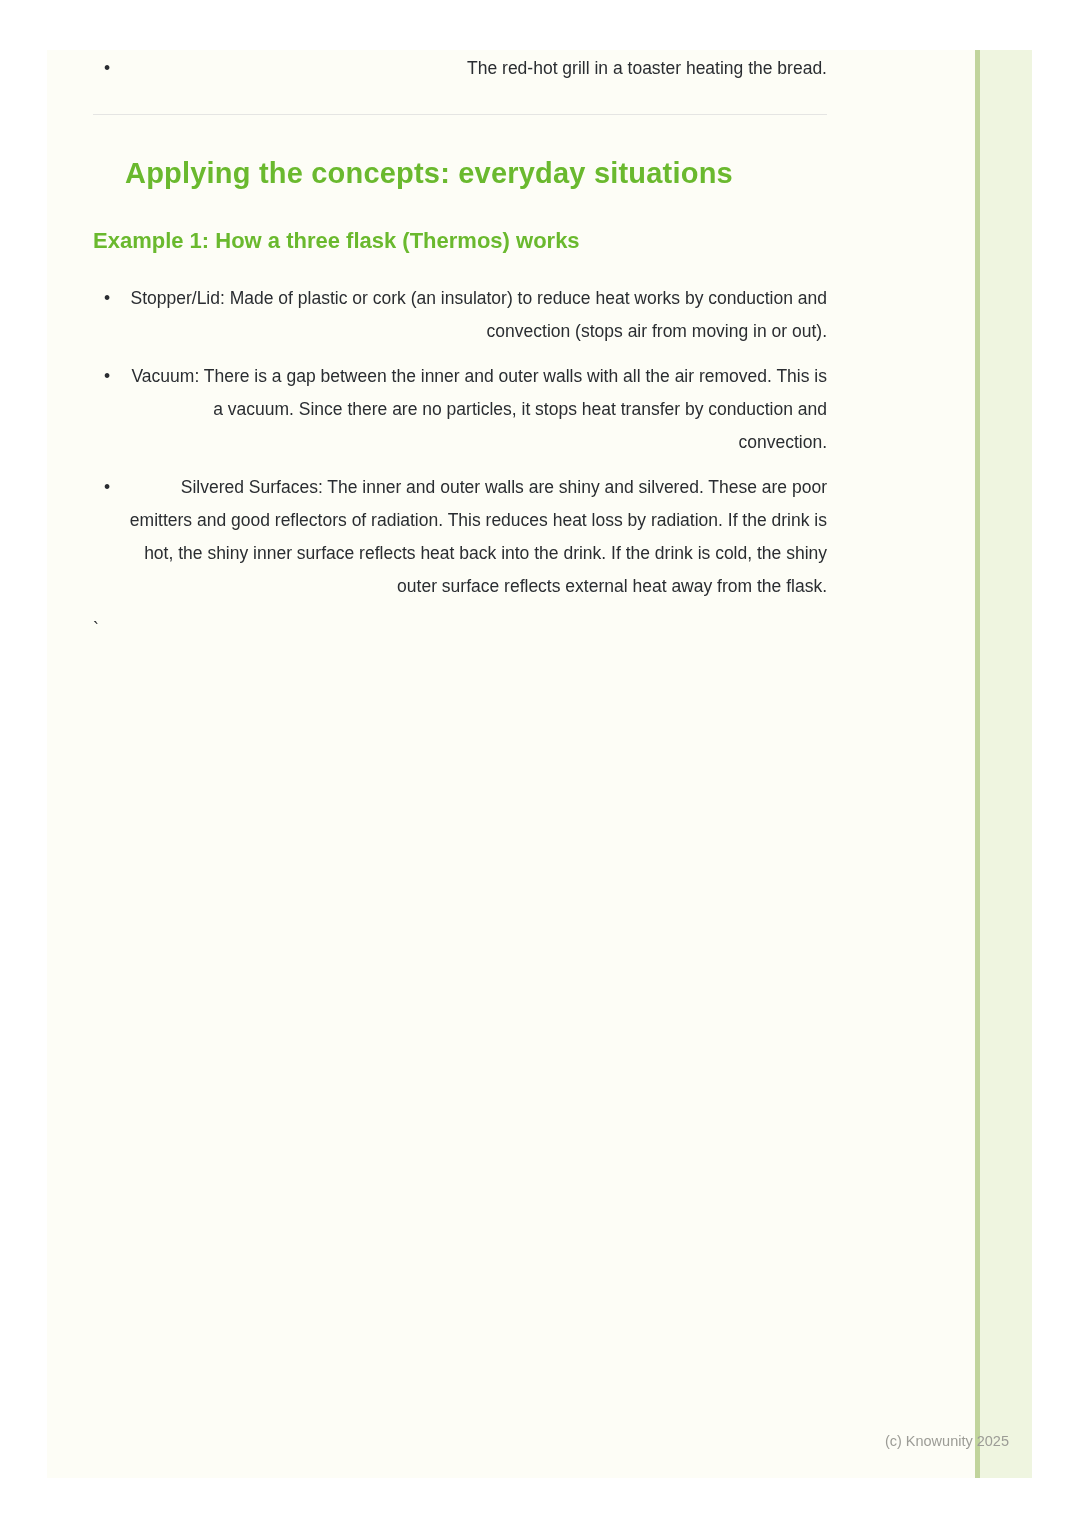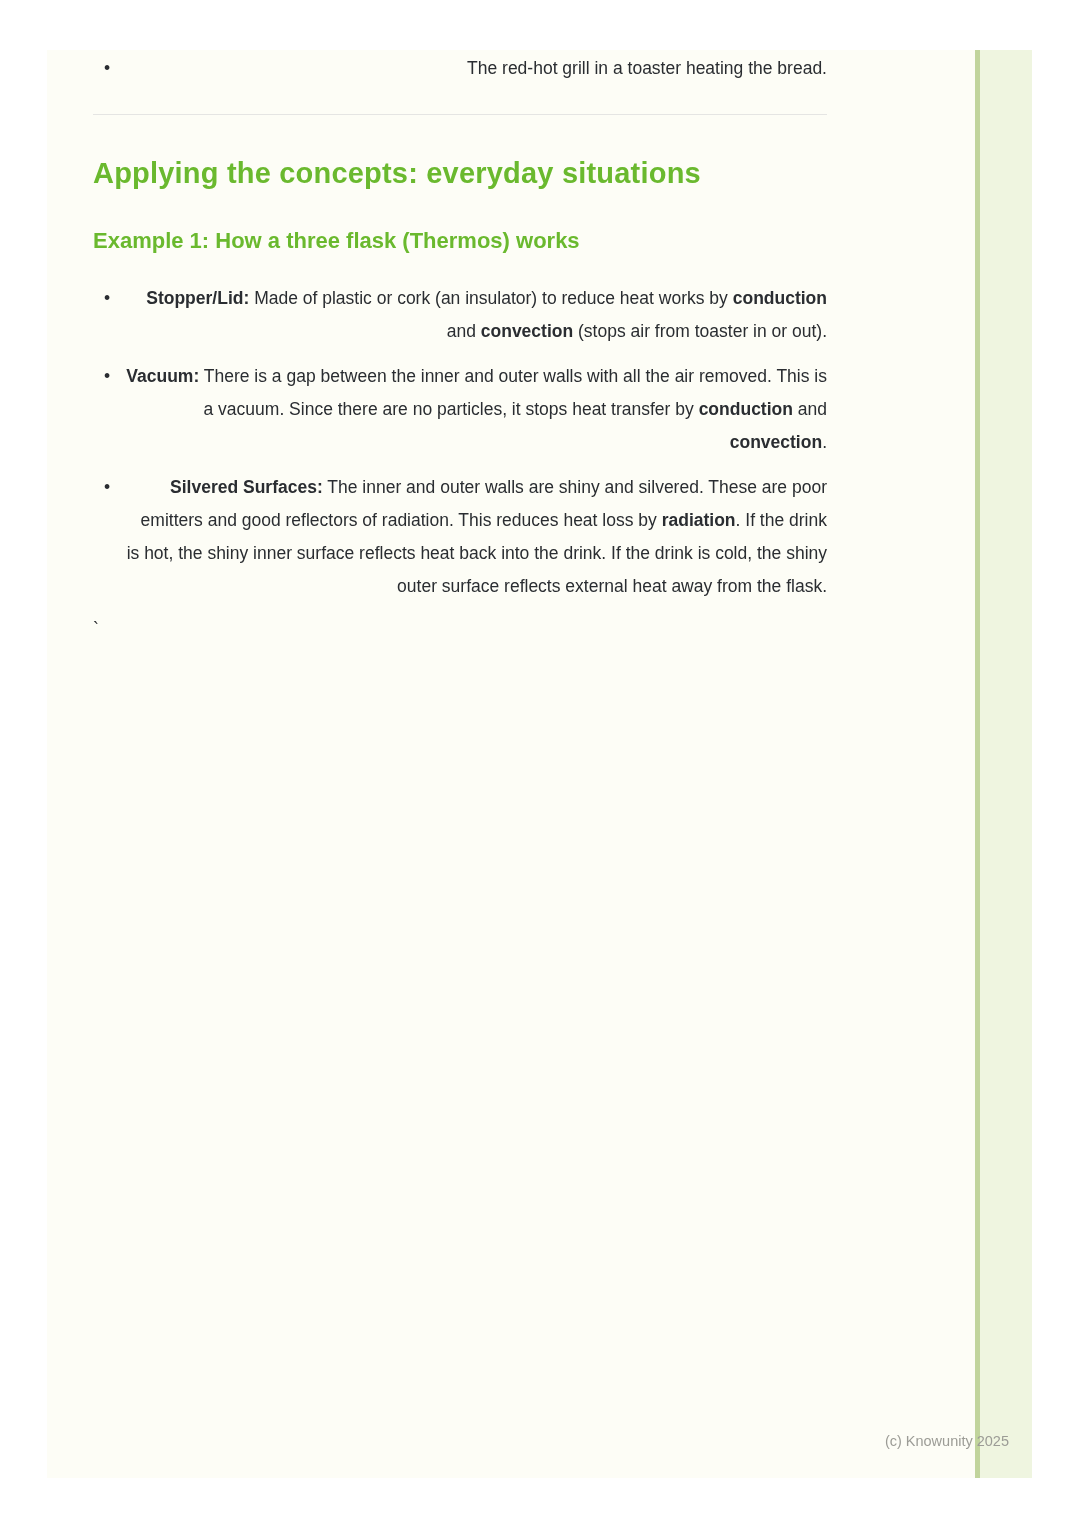--- a/index.html
+++ b/index.html
@@ -61,41 +61,42 @@
     margin-top:29px;
     width:100%;
   }
   h1.section-heading{
     margin-top:40px;
     font-size:29px;
     line-height:36px;
     font-weight:700;
     color:var(--accent-green);
     letter-spacing:0.2px;
+    margin-left:32px;
   }
   h2.example-heading{
     margin-top:36px;
     font-size:22px;
     line-height:28px;
     font-weight:700;
     color:var(--accent-green);
   }
   p.intro{
     margin-top:27px;
     text-align:justify;
   }
   ul.bullets{
     list-style:none;
     margin-top:27px;
   }
   ul.bullets li{
     margin-bottom:12px;
   }
   ul.bullets li:last-child{margin-bottom:0;}
-  b{font-weight:700;}
+  b{font-weight:400;}
   .stray{
     margin-top:16px;
     font-size:17.5px;
     line-height:20px;
   }
   .footer{
     position:absolute;
     right:23px;
     bottom:28px;
     font-size:14.5px;
@@ -120,21 +121,21 @@
     <hr class="divider">
 
     <h1 class="section-heading">Applying the concepts: everyday situations</h1>
 
     <h2 class="example-heading">Example 1: How a three flask (Thermos) works</h2>
 
 
     <ul class="bullets" id="bullet-list">
         <li class="bullet-row">
           <span class="dot">•</span>
-          <span class="li-text"><b>Stopper/Lid:</b><span> Made of plastic or cork (an insulator) to reduce heat works by </span><b>conduction</b><span> and </span><b>convection</b><span> (stops air from toaster in or out).</span></span>
+          <span class="li-text"><b>Stopper/Lid:</b><span> Made of plastic or cork (an insulator) to reduce heat works by </span><b>conduction</b><span> and </span><b>convection</b><span> (stops air from moving in or out).</span></span>
         </li>
         <li class="bullet-row">
           <span class="dot">•</span>
           <span class="li-text"><b>Vacuum:</b><span> There is a gap between the inner and outer walls with all the air removed. This is a vacuum. Since there are no particles, it stops heat transfer by </span><b>conduction</b><span> and </span><b>convection</b><span>.</span></span>
         </li>
         <li class="bullet-row">
           <span class="dot">•</span>
           <span class="li-text"><b>Silvered Surfaces:</b><span> The inner and outer walls are shiny and silvered. These are poor emitters and good reflectors of radiation. This reduces heat loss by </span><b>radiation</b><span>. If the drink is hot, the shiny inner surface reflects heat back into the drink. If the drink is cold, the shiny outer surface reflects external heat away from the flask.</span></span>
         </li>
       </ul>

